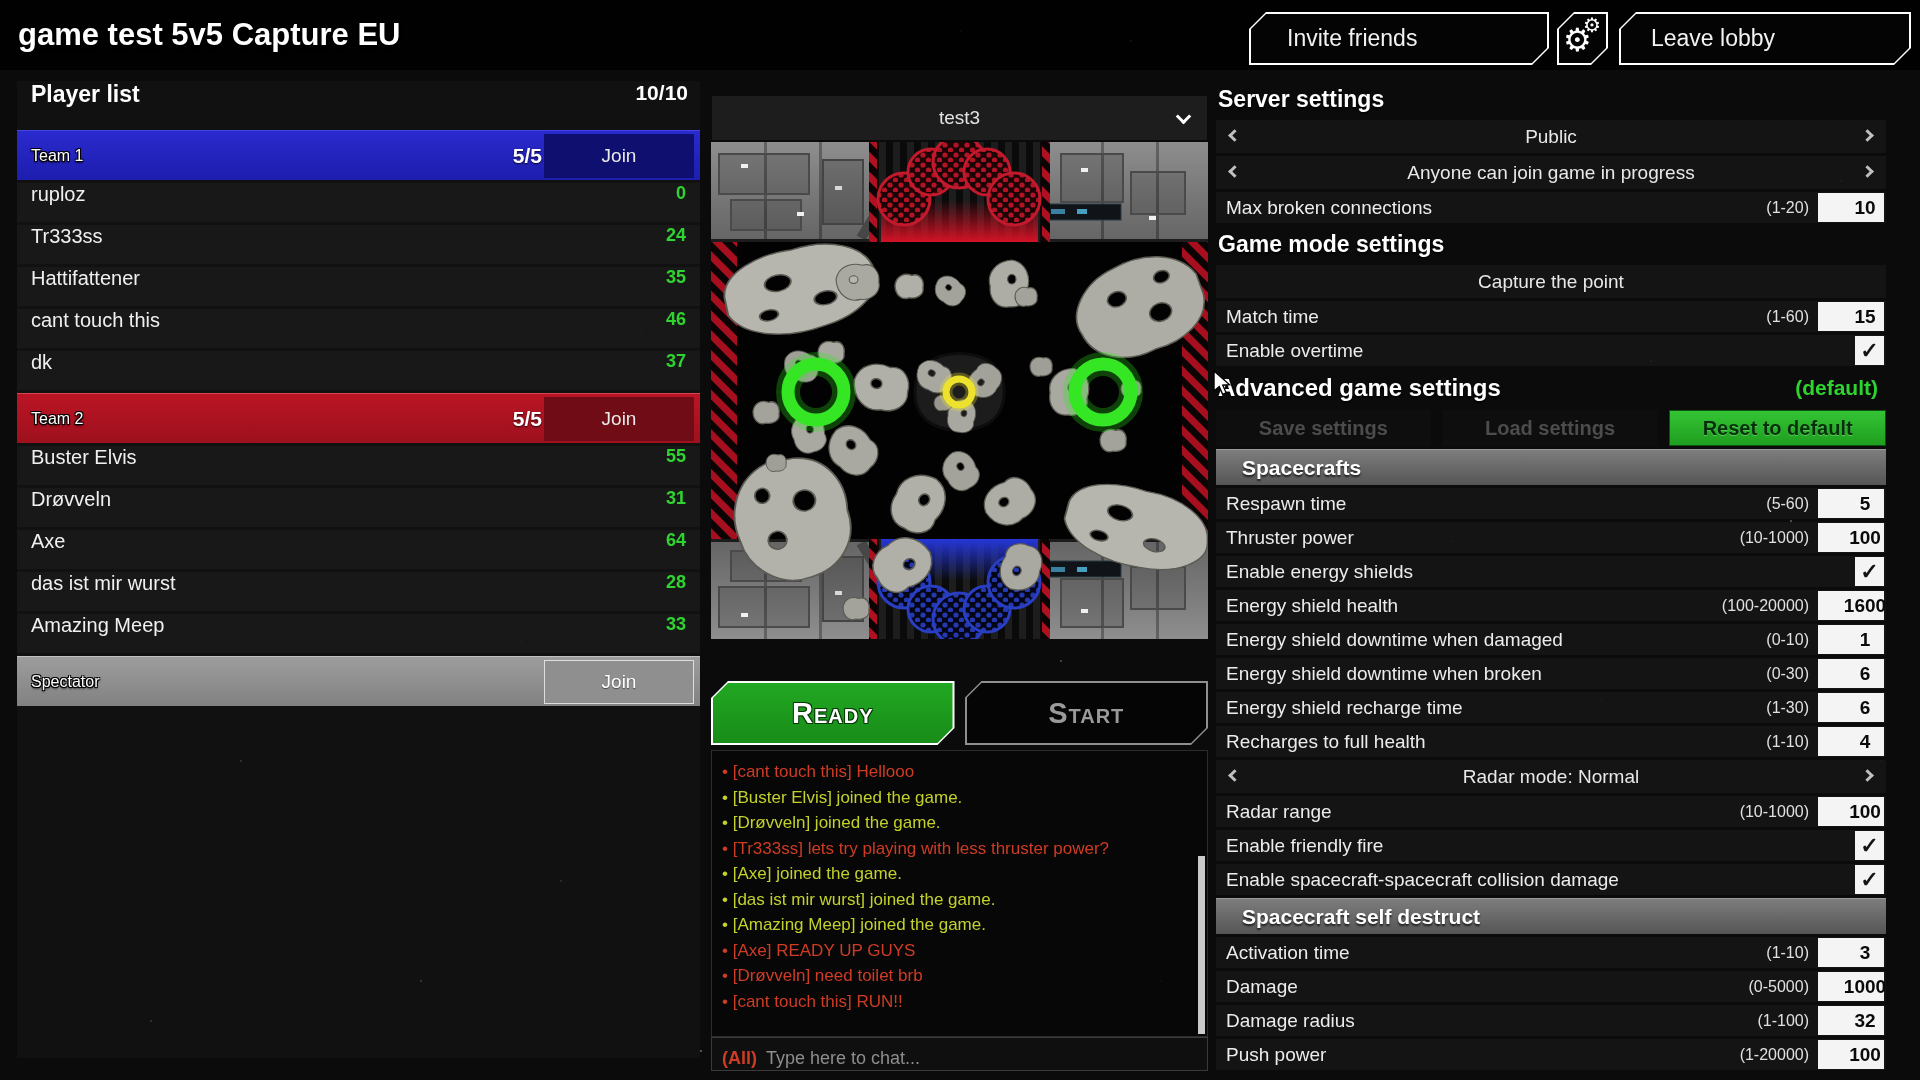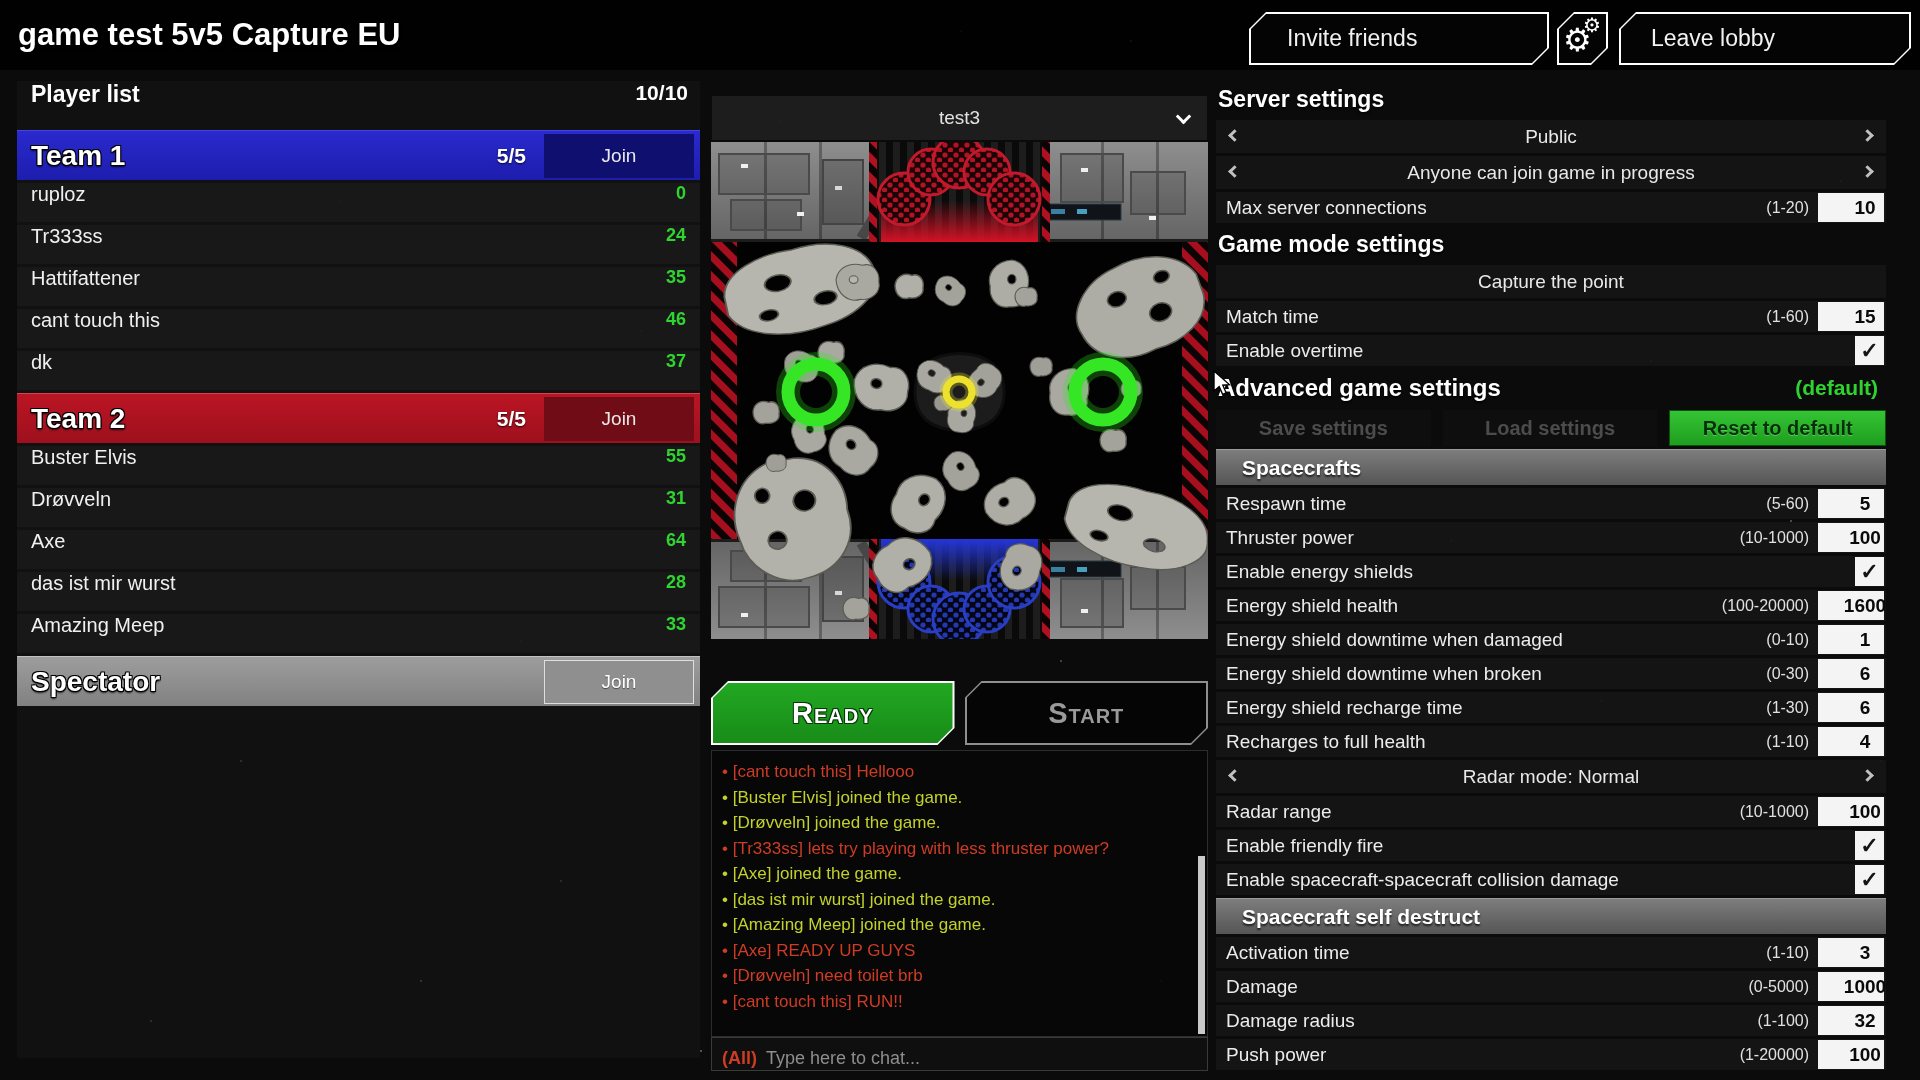--- a/index.html
+++ b/index.html
@@ -47,23 +47,23 @@
   
   .left-panel { position:absolute; left:17px; top:81px; width:683px; height:977px;
                 background:rgba(24,24,24,.55); z-index:1; }
   .pl-header { height:49px; display:flex; justify-content:space-between; padding:0 12px 0 14px; }
   .pl-title { font-size:23px; font-weight:bold; color:#fff; }
   .pl-count { font-size:21px; font-weight:bold; color:#fff; }
   .team-row { height:50px; margin-bottom:3px; display:flex; align-items:center; position:relative; padding:0 6px 0 14px; }
   .team-blue { background:linear-gradient(#2a2ace,#1d1dae); border-top:1px solid #4343e8; }
   .team-red  { background:linear-gradient(#bb1524,#9e101d); border-top:1px solid #d84350; }
   .team-gray { background:linear-gradient(#9d9d9d,#818181); border-top:1px solid #c2c2c2; }
-  .team-name { font-size:28px; font-weight:bold; color:#fff; flex:0 0 auto;
+  .team-name { font-size:16px; font-weight:normal; color:#fff; flex:0 0 auto;
                text-shadow:-1px -1px 0 #000,1px -1px 0 #000,-1px 1px 0 #000,1px 1px 0 #000,0 2px 2px rgba(0,0,0,.8); }
-  .team-slots { margin-left:auto; margin-right:18px; font-size:21px; font-weight:bold; color:#fff;
+  .team-slots { margin-left:auto; margin-right:2px; font-size:21px; font-weight:bold; color:#fff;
                 text-shadow:0 1px 2px rgba(0,0,0,.8); }
   .join-btn { width:150px; height:44px; display:flex; align-items:center; justify-content:center;
               font-size:19px; color:#e8e8e8; flex:0 0 auto; }
   .join-blue { background:#0f0f70; }
   .join-red  { background:#700c15; }
   .join-gray { background:#8f8f8f; border:1px solid #dedede; color:#fff; margin-left:auto;
                text-shadow:0 1px 1px rgba(0,0,0,.5); }
   .prow { height:39px; margin-bottom:3px; background:rgba(26,26,26,.9);
           display:flex; align-items:flex-start; justify-content:space-between; padding:0 14px; }
   .pname { font-size:20px; color:#f0f0f0; }
@@ -437,21 +437,21 @@
       <span class="chev-s chev-right"></span>
     </div>
 
     <div class="selrow">
       <span class="chev-s chev-left"></span>
       <span class="sel-label">Anyone can join game in progress</span>
       <span class="chev-s chev-right"></span>
     </div>
 
     <div class="srow">
-      <span class="slabel">Max server connections</span>
+      <span class="slabel">Max broken connections</span>
       <span class="srange">(1-20)</span>
       <span class="svalue">10</span>
     </div>
 
     <div class="heading">Game mode settings</div>
 
     <div class="selrow">
       <span class="sel-label">Capture the point</span>
     </div>
 

